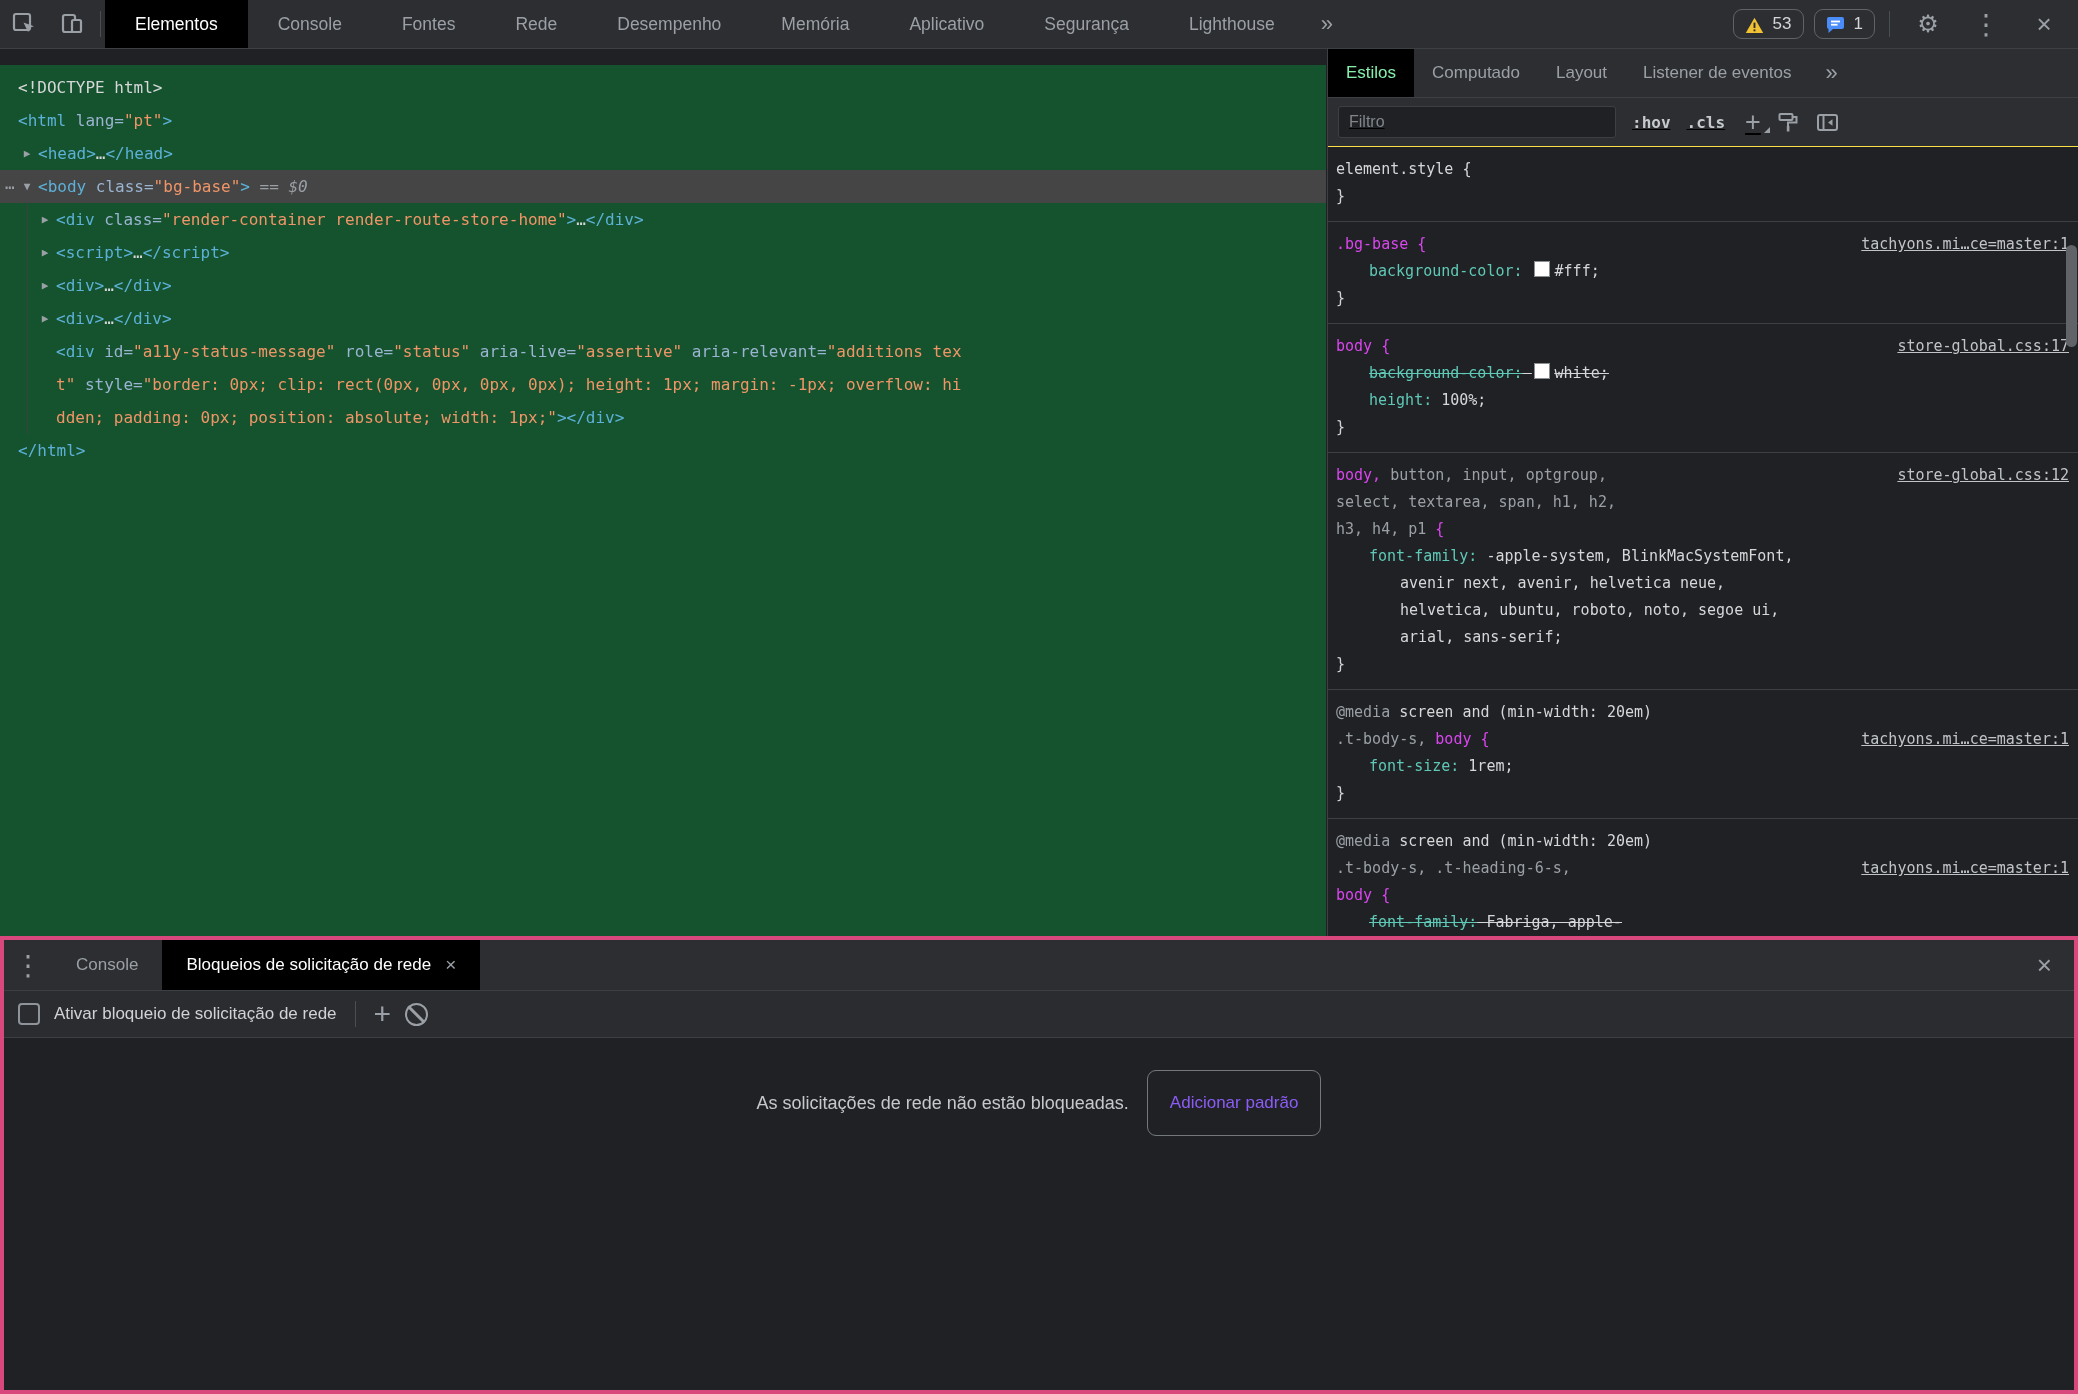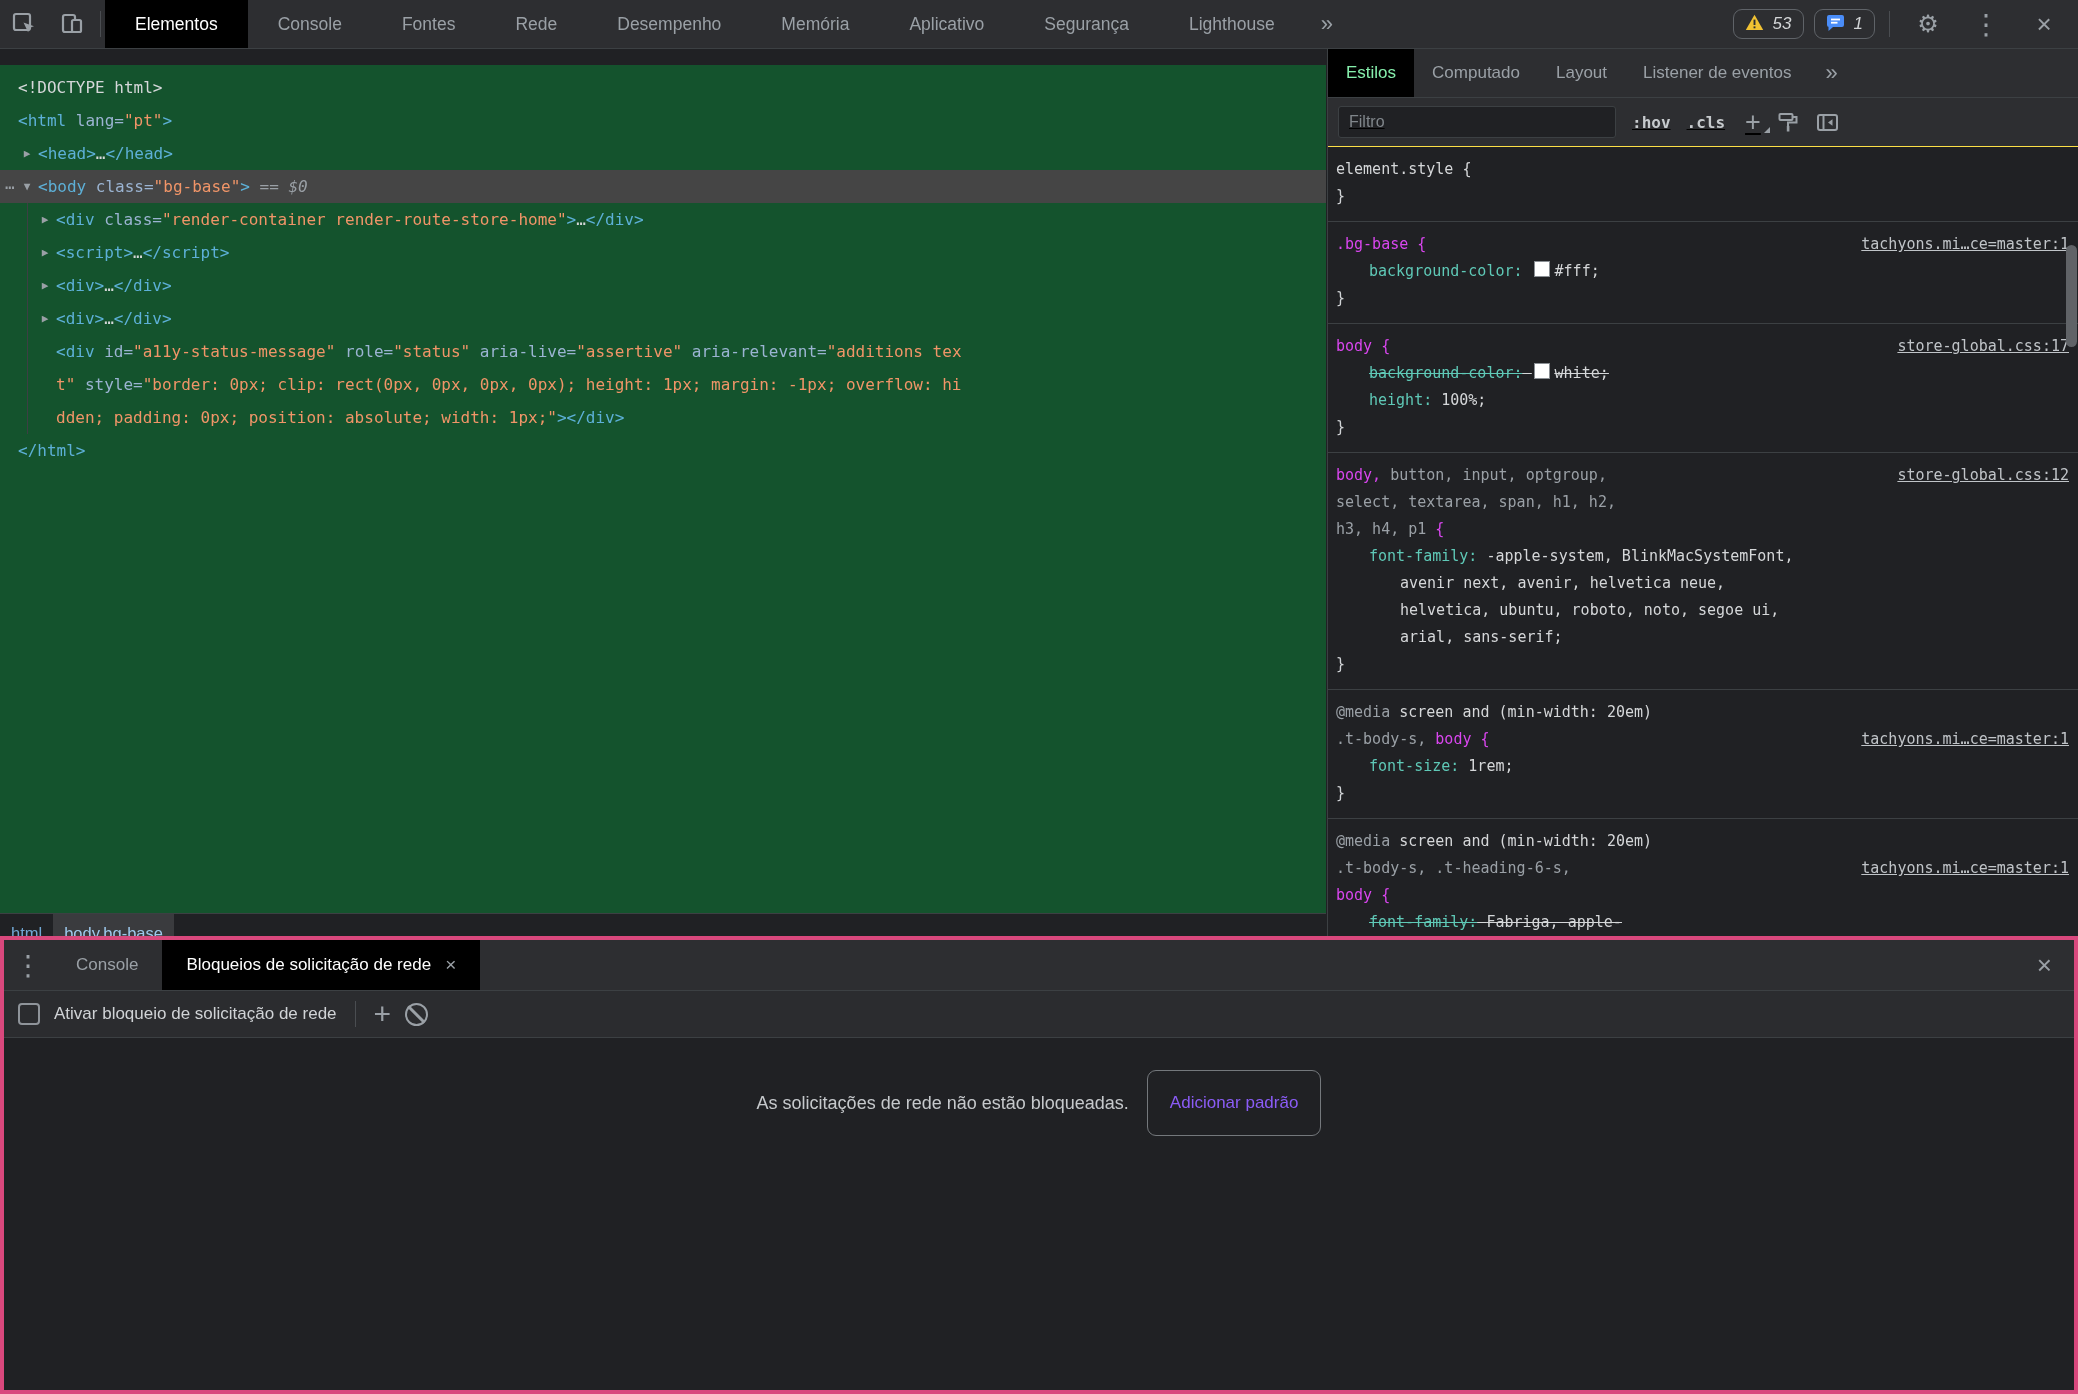--- a/index.html
+++ b/index.html
@@ -10,22 +10,22 @@
   
   .main-toolbar{position:absolute;left:0;top:0;right:0;height:48px;background:#2d2e31;
     border-bottom:1px solid #3c4043;display:flex;align-items:stretch;}
   .icon-btn{display:flex;align-items:center;justify-content:center;width:48px;color:#9aa0a6;cursor:pointer;}
   .vsep{width:1px;height:26px;background:#4a4d51;align-self:center;margin:0 4px;}
   .main-tabs{display:flex;align-items:stretch;}
   .mtab{display:flex;align-items:center;padding:0 30px;font-size:17.5px;color:#9aa0a6;cursor:pointer;}
   .mtab.active{background:#000;color:#fff;}
   .more-tabs{display:flex;align-items:center;padding:0 16px;color:#9aa0a6;font-size:22px;cursor:pointer;}
   .toolbar-right{margin-left:auto;display:flex;align-items:center;gap:10px;padding-right:10px;}
-  .badge{display:flex;align-items:flex-start;gap:9px;border:1px solid #5f6368;border-radius:9px;
-    padding:4px 11px;color:#d3d5d7;font-size:17px;cursor:pointer;font-style:italic;}
+  .badge{display:flex;align-items:flex-end;gap:9px;border:1px solid #5f6368;border-radius:9px;
+    padding:4px 11px;color:#d3d5d7;font-size:17px;cursor:pointer;}
   .glyph24{font-size:24px;} .glyph28{font-size:28px;} .glyph22{font-size:26px;}
 
   
   .elements-pane{position:absolute;left:0;top:65px;width:1326px;height:887px;background:#14532d;}
   .tree{position:absolute;left:0;right:0;top:0;bottom:39px;padding-top:6px;overflow:hidden;
     font-family:"DejaVu Sans Mono",monospace;font-size:16px;}
   .tline{position:relative;height:33px;line-height:33px;white-space:pre;cursor:pointer;}
   .tline.ind0{padding-left:18px;}.tline.ind1{padding-left:38px;}.tline.ind2{padding-left:56px;}
   .tline.selected{background:#454545;}
   .tline .arrow{position:absolute;top:0;width:14px;line-height:33px;text-align:center;
@@ -158,24 +158,20 @@
         <div class="tline ind1 selected"><span class="gdots">…</span><span class="arrow">▼</span><span class="tk-tag">&lt;body</span><span class="tk-attr"> class=</span><span class="tk-val">"bg-base"</span><span class="tk-tag">&gt;</span><span class="tk-dim"> == </span><span class="tk-dimi">$0</span></div>
         <div class="tline ind2"><span class="arrow">▶</span><span class="tk-tag">&lt;div</span><span class="tk-attr"> class=</span><span class="tk-val">"render-container render-route-store-home"</span><span class="tk-tag">&gt;</span><span class="tk-plain">…</span><span class="tk-tag">&lt;/div&gt;</span></div>
         <div class="tline ind2"><span class="arrow">▶</span><span class="tk-tag">&lt;script&gt;</span><span class="tk-plain">…</span><span class="tk-tag">&lt;/script&gt;</span></div>
         <div class="tline ind2"><span class="arrow">▶</span><span class="tk-tag">&lt;div&gt;</span><span class="tk-plain">…</span><span class="tk-tag">&lt;/div&gt;</span></div>
         <div class="tline ind2"><span class="arrow">▶</span><span class="tk-tag">&lt;div&gt;</span><span class="tk-plain">…</span><span class="tk-tag">&lt;/div&gt;</span></div>
         <div class="tline ind2"><span class="tk-tag">&lt;div</span><span class="tk-attr"> id=</span><span class="tk-val">"a11y-status-message"</span><span class="tk-attr"> role=</span><span class="tk-val">"status"</span><span class="tk-attr"> aria-live=</span><span class="tk-val">"assertive"</span><span class="tk-attr"> aria-relevant=</span><span class="tk-val">"additions tex</span></div>
         <div class="tline ind2"><span class="tk-val">t"</span><span class="tk-attr"> style=</span><span class="tk-val">"border: 0px; clip: rect(0px, 0px, 0px, 0px); height: 1px; margin: -1px; overflow: hi</span></div>
         <div class="tline ind2"><span class="tk-val">dden; padding: 0px; position: absolute; width: 1px;"</span><span class="tk-tag">&gt;&lt;/div&gt;</span></div>
         <div class="tline ind0"><span class="tk-tag">&lt;/html&gt;</span></div>
       </div>
-    <div class="breadcrumb" id="crumbs">
-        <div class="crumb">html</div>
-        <div class="crumb active">body.bg-base</div>
-      </div>
   </div>
 
   <div class="styles-pane">
     <div class="styles-tabs" id="styles-tabs">
         <div class="stab active">Estilos</div>
         <div class="stab">Computado</div>
         <div class="stab">Layout</div>
         <div class="stab">Listener de eventos</div>
         <span class="more-tabs">»</span>
       </div>

